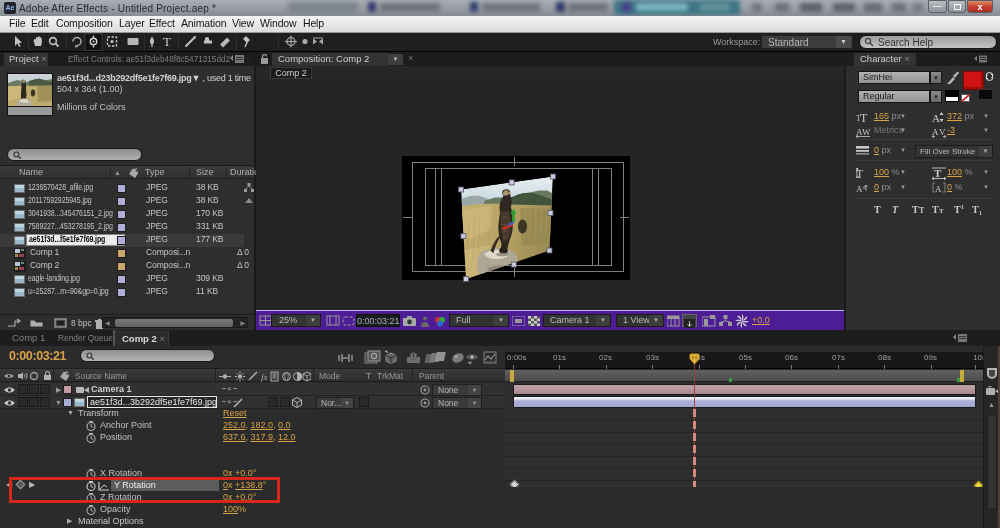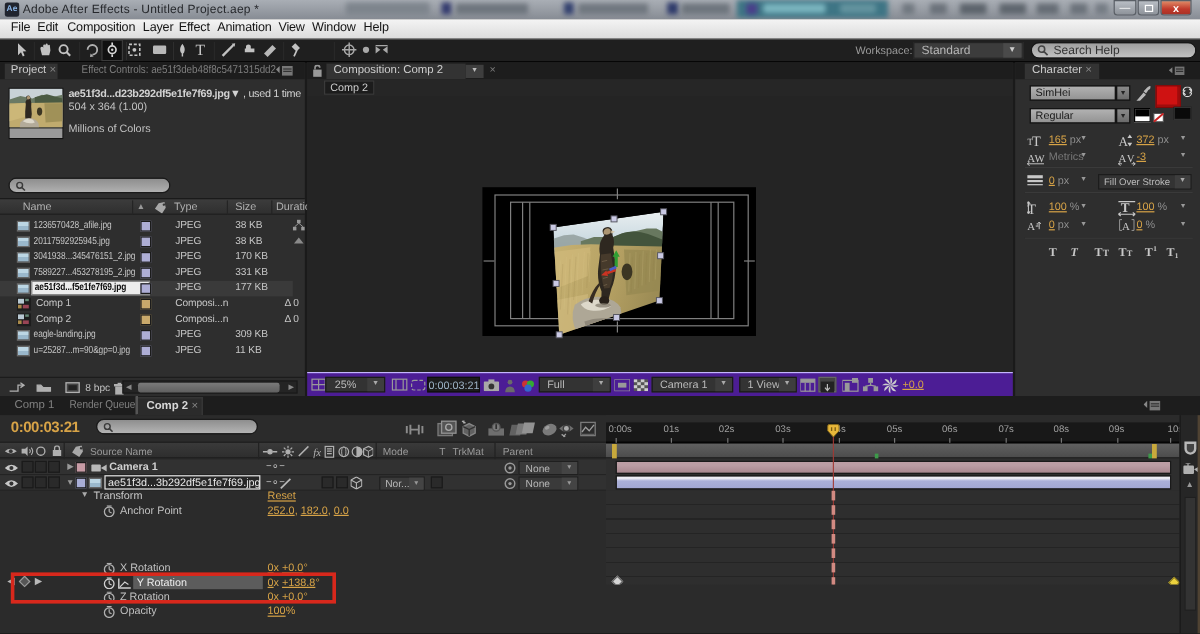--- a/index.html
+++ b/index.html
@@ -785,20 +785,30 @@
       <div class="lrow" style="top:36px;">
           <svg class="abs clocki" style="left:86px;top:2px;" width="10" height="10">
             <circle cx="5" cy="5.5" r="4" fill="none" stroke="#b0b0b0" stroke-width="1.1"></circle>
             <line x1="5" y1="5.5" x2="5" y2="2.8" stroke="#b0b0b0"></line>
             <line x1="5" y1="5.5" x2="7" y2="6.5" stroke="#b0b0b0"></line>
             <line x1="3" y1="0.5" x2="7" y2="0.5" stroke="#b0b0b0"></line>
           </svg>
           <span class="abs" style="left:100px;top:2px;">Anchor Point</span>
           <span class="pval" style="left:223px;top:2px;"><u>252.0</u>, <u>182.0</u>, <u>0.0</u></span>
         </div>
+      <div class="lrow" style="top:48px;">
+          <svg class="abs clocki" style="left:86px;top:2px;" width="10" height="10">
+            <circle cx="5" cy="5.5" r="4" fill="none" stroke="#b0b0b0" stroke-width="1.1"></circle>
+            <line x1="5" y1="5.5" x2="5" y2="2.8" stroke="#b0b0b0"></line>
+            <line x1="5" y1="5.5" x2="7" y2="6.5" stroke="#b0b0b0"></line>
+            <line x1="3" y1="0.5" x2="7" y2="0.5" stroke="#b0b0b0"></line>
+          </svg>
+          <span class="abs" style="left:100px;top:2px;">Position</span>
+          <span class="pval" style="left:223px;top:2px;"><u>637.6</u>, <u>317.9</u>, <u>12.0</u></span>
+        </div>
       <div class="lrow" style="top:84px;">
           <svg class="abs clocki" style="left:86px;top:2px;" width="10" height="10">
             <circle cx="5" cy="5.5" r="4" fill="none" stroke="#b0b0b0" stroke-width="1.1"></circle>
             <line x1="5" y1="5.5" x2="5" y2="2.8" stroke="#b0b0b0"></line>
             <line x1="5" y1="5.5" x2="7" y2="6.5" stroke="#b0b0b0"></line>
             <line x1="3" y1="0.5" x2="7" y2="0.5" stroke="#b0b0b0"></line>
           </svg>
           <span class="abs" style="left:100px;top:2px;">X Rotation</span>
           <span class="pval" style="left:223px;top:2px;"><u>0</u>x <u>+0.0</u>°</span>
         </div>
@@ -832,20 +842,24 @@
         </div>
       <div class="lrow" style="top:120px;">
           <svg class="abs clocki" style="left:86px;top:2px;" width="10" height="10">
             <circle cx="5" cy="5.5" r="4" fill="none" stroke="#b0b0b0" stroke-width="1.1"></circle>
             <line x1="5" y1="5.5" x2="5" y2="2.8" stroke="#b0b0b0"></line>
             <line x1="5" y1="5.5" x2="7" y2="6.5" stroke="#b0b0b0"></line>
             <line x1="3" y1="0.5" x2="7" y2="0.5" stroke="#b0b0b0"></line>
           </svg>
           <span class="abs" style="left:100px;top:2px;">Opacity</span>
           <span class="pval" style="left:223px;top:2px;"><u>100</u>%</span>
+        </div>
+      <div class="lrow" style="top:132px;">
+          <span class="abs" style="left:67px;top:2px;color:#aaa;font-size:7px;">▶</span>
+          <span class="abs" style="left:78px;top:2px;color:#c8c8c8;">Material Options</span>
         </div>
     </div>
     <div id="track" class="abs" style="left:505px;top:16px;width:478px;height:141px;background:#2e2e2e;overflow:hidden;">
       <div class="abs" style="left:0;top:0;width:478px;height:6px;background:#2b2b2b;"></div>
       <div class="abs" style="left:0;top:6px;width:478px;height:17px;background:#181818;border-bottom:1px solid #000;font-size:8px;color:#a0a0a0;">
         <span class="abs" style="left:2px;top:2px;">0:00s</span>
         <span class="abs" style="left:48px;top:2px;">01s</span>
           <span class="abs" style="left:94px;top:2px;">02s</span>
         <span class="abs" style="left:141px;top:2px;">03s</span>
           <span class="abs" style="left:187px;top:2px;">04s</span>

